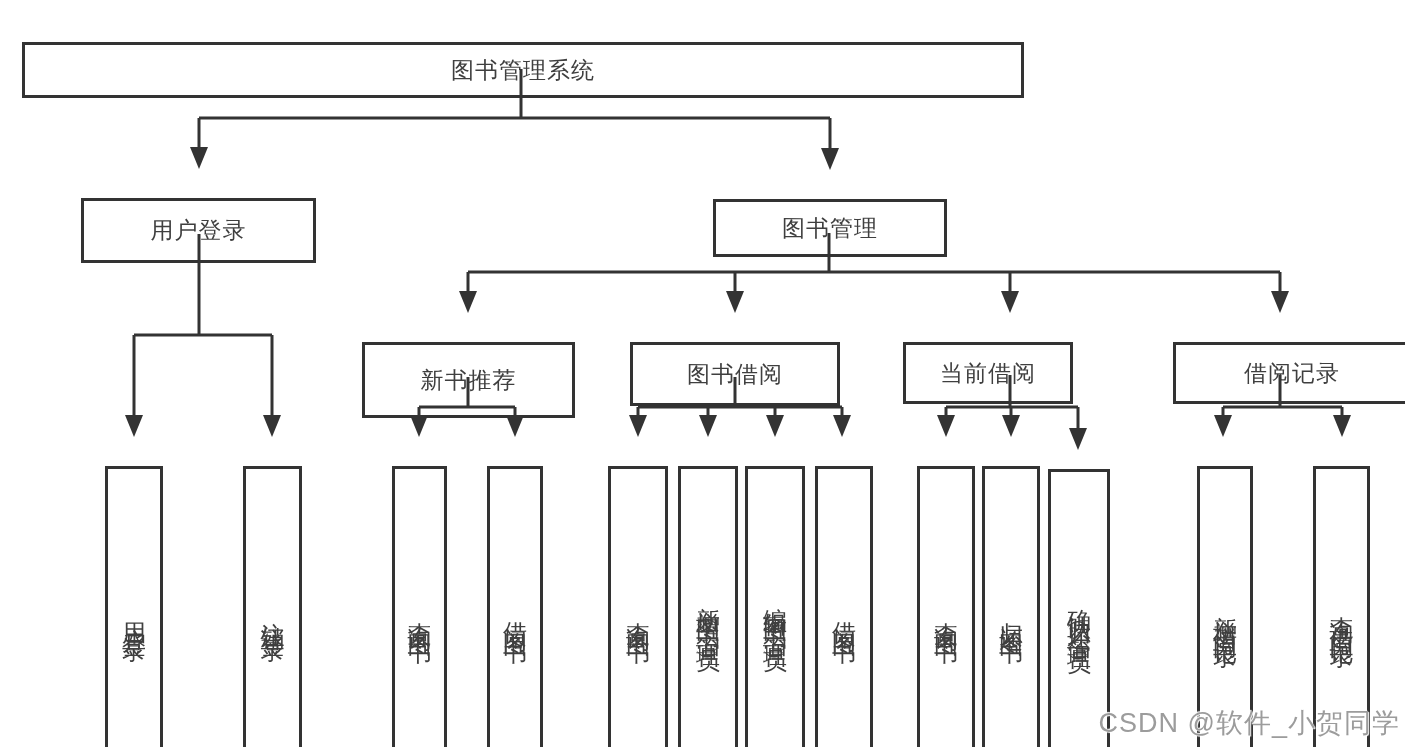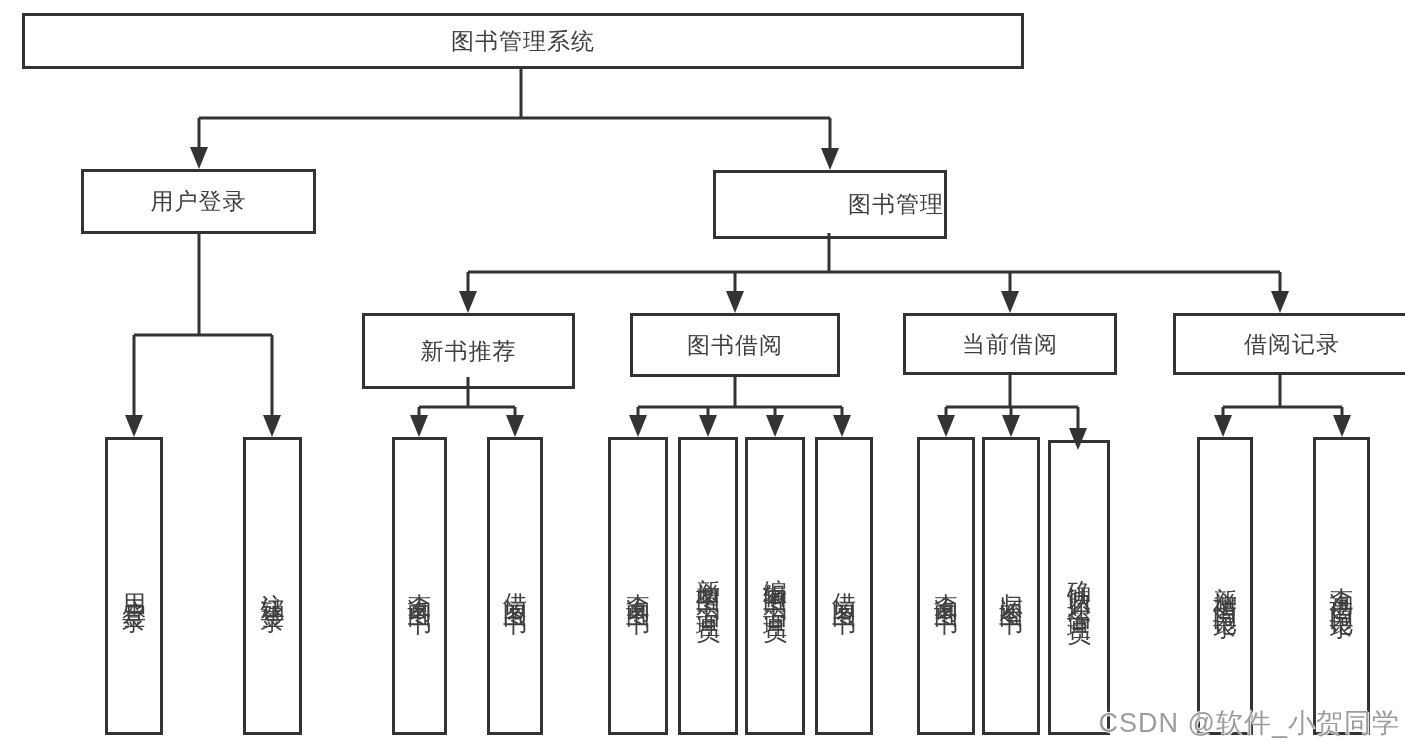--- a/index.html
+++ b/index.html
@@ -23,20 +23,21 @@
   .node {
     position: absolute;
     box-sizing: border-box;
     border: 3px solid var(--line);
     background: #fff;
     display: flex;
     align-items: center;
     justify-content: center;
     color: var(--text);
     z-index: 1;
+    margin-top: 29px;
   }
   .node.horiz .label {
     font-size: 23px;
     letter-spacing: 1px;
     white-space: nowrap;
   }
   .node.vert .label {
     writing-mode: vertical-rl;
     text-orientation: mixed;
     font-size: 24px;
@@ -63,30 +64,30 @@
 </head>
 <body>
 
 <div id="stage">
     <div class="node horiz" style="left: 22px; top: 13px; width: 1002px; height: 56px;">
       <span class="label">图书管理系统</span>
     </div>
     <div class="node horiz" style="left: 81px; top: 169px; width: 235px; height: 65px;">
       <span class="label">用户登录</span>
     </div>
-    <div class="node horiz" style="left: 713px; top: 170px; width: 234px; height: 69px; justify-content: flex-end;">
+    <div class="node horiz" style="left: 713px; top: 170px; width: 234px; height: 58px;">
       <span class="label">图书管理</span>
     </div>
     <div class="node horiz" style="left: 362px; top: 313px; width: 213px; height: 76px;">
       <span class="label">新书推荐</span>
     </div>
     <div class="node horiz" style="left: 630px; top: 313px; width: 210px; height: 64px;">
       <span class="label">图书借阅</span>
     </div>
-    <div class="node horiz" style="left: 903px; top: 313px; width: 214px; height: 62px;">
+    <div class="node horiz" style="left: 903px; top: 313px; width: 170px; height: 62px;">
       <span class="label">当前借阅</span>
     </div>
     <div class="node horiz" style="left: 1173px; top: 313px; width: 238px; height: 62px;">
       <span class="label">借阅记录</span>
     </div>
     <div class="node vert" style="left: 105px; top: 437px; width: 58px; height: 298px;">
       <span class="label">用户登录</span>
     </div>
     <div class="node vert" style="left: 243px; top: 437px; width: 59px; height: 298px;">
       <span class="label">注销登录</span>

